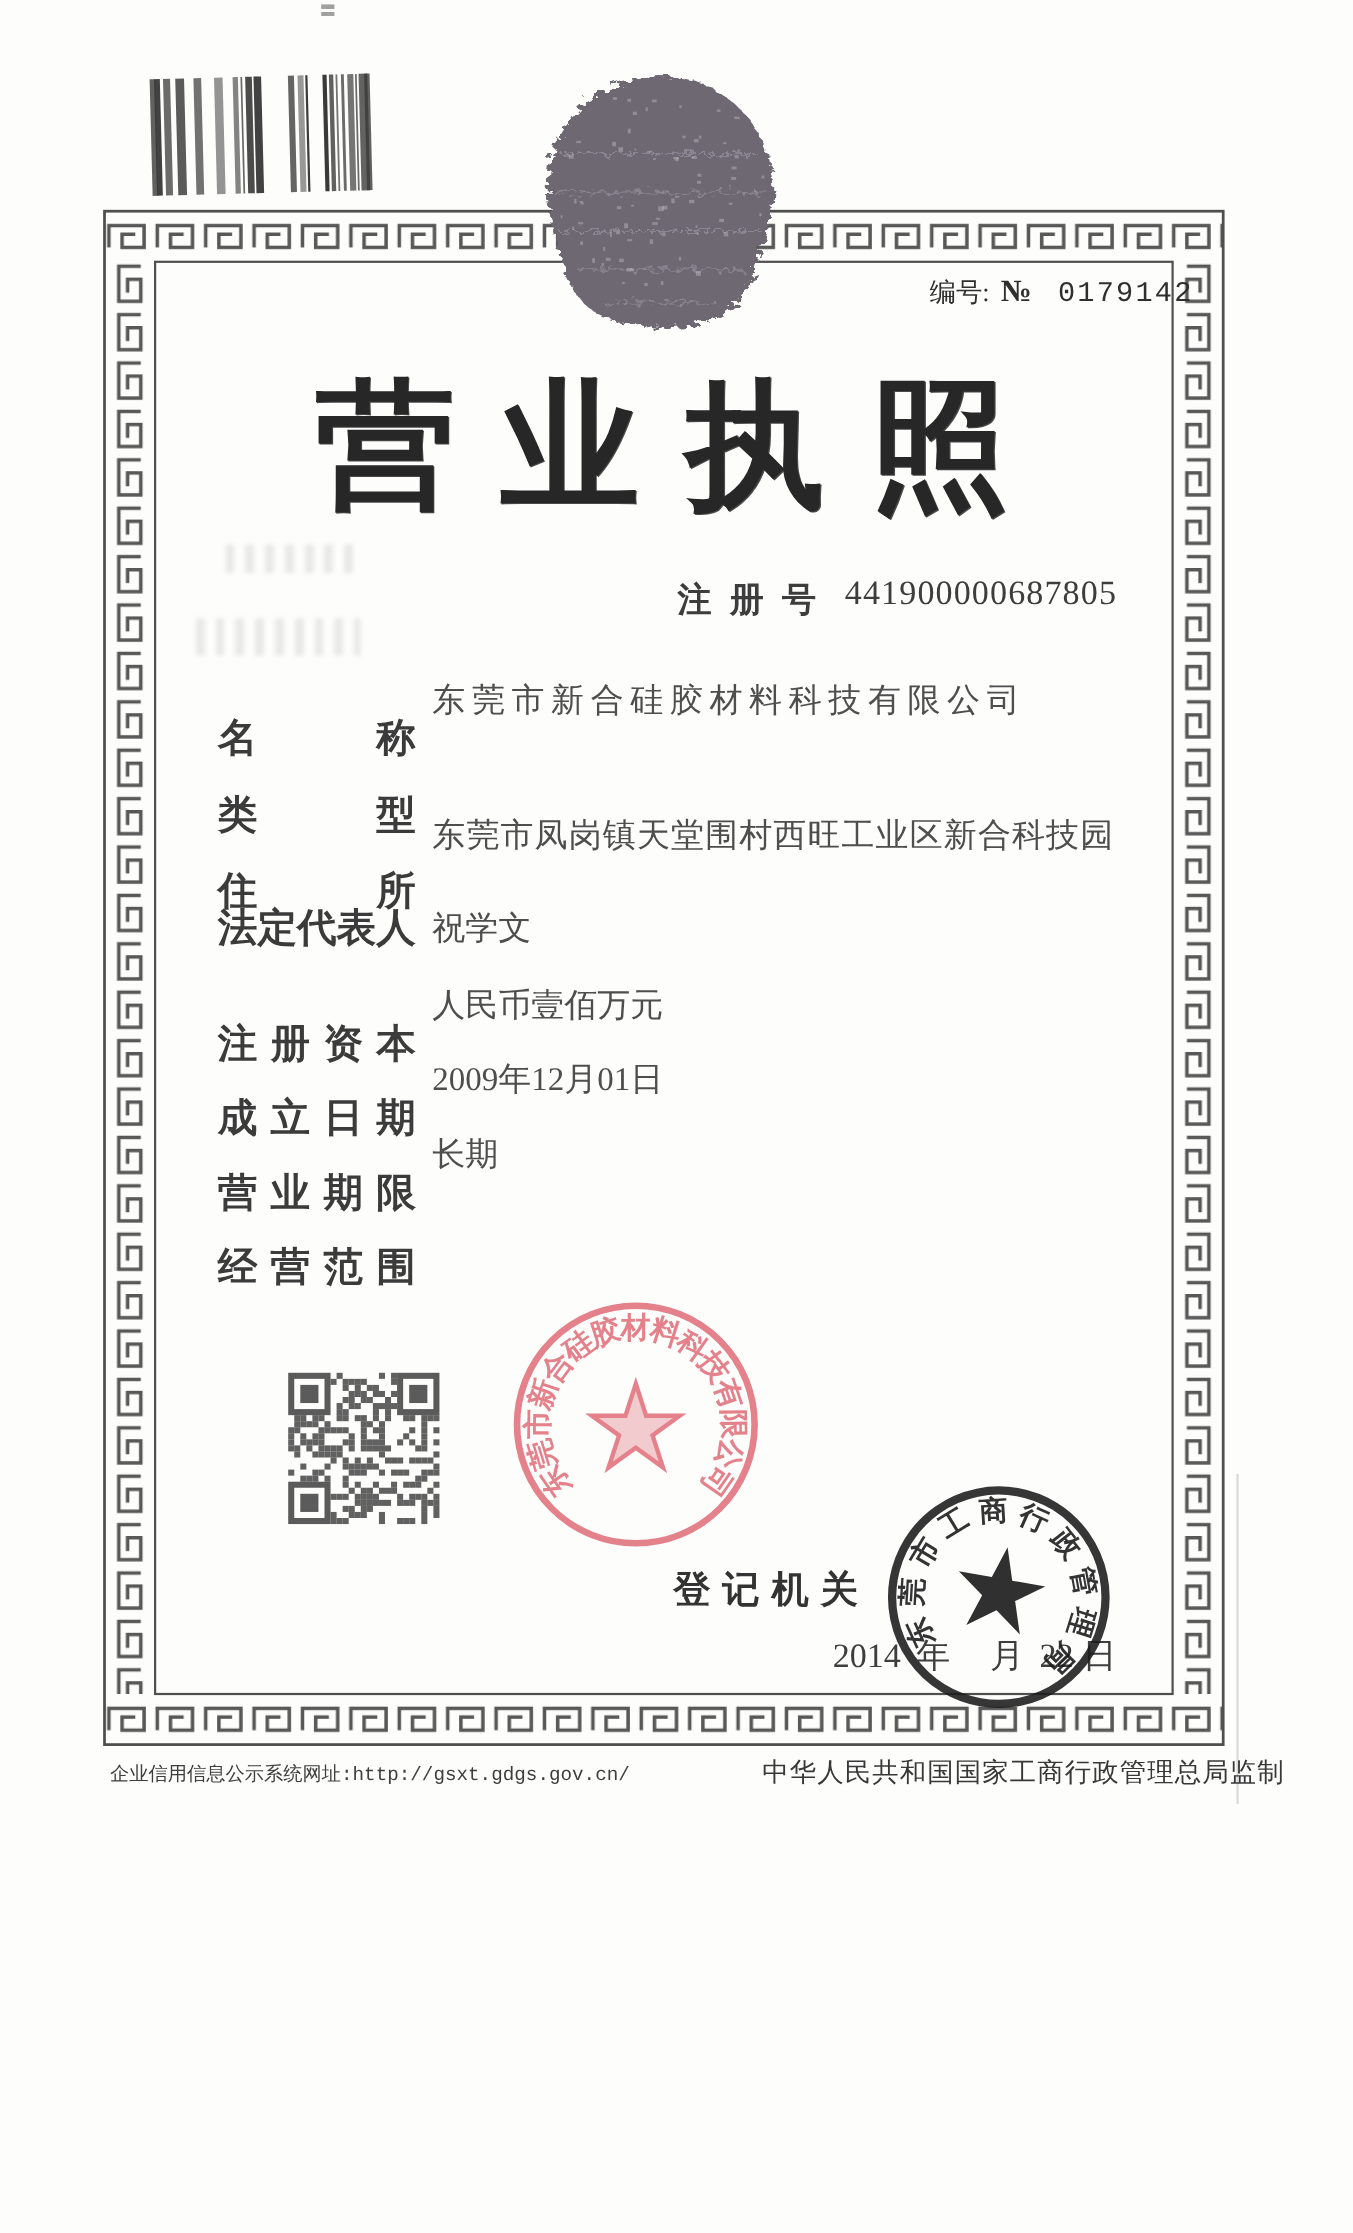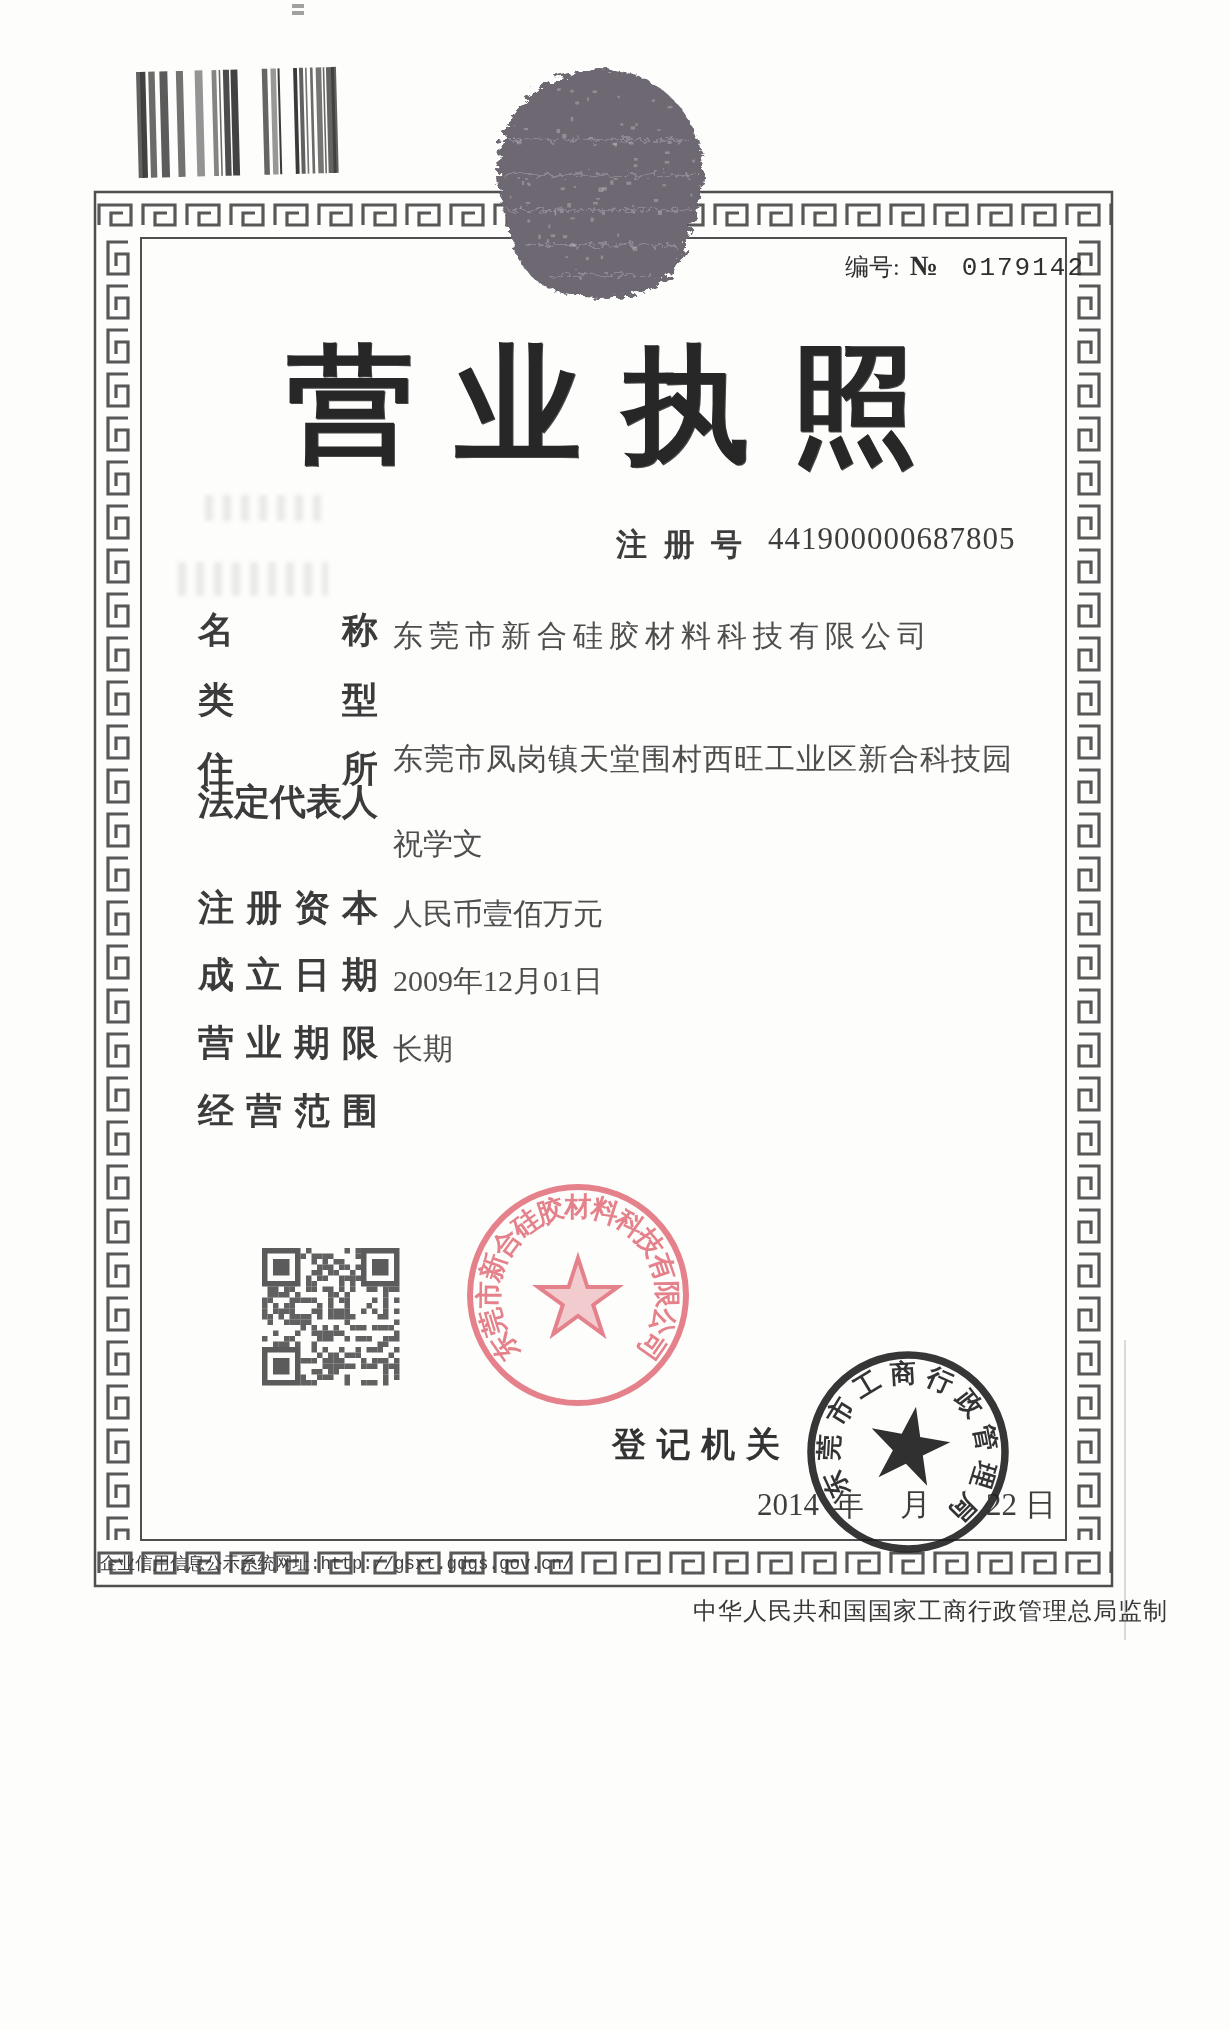--- a/index.html
+++ b/index.html
@@ -15,34 +15,34 @@
   .serial .num{font-family:"Liberation Mono",monospace;font-size:26px;margin-left:24px;letter-spacing:2px;}
   
   .title{left:287px;top:322px;font-size:126px;font-weight:900;letter-spacing:42px;color:#272727;
          font-family:"DejaVu Sans",sans-serif;white-space:nowrap;text-shadow:1px 1px 0 #4a4a4a;}
   
   .regno-label{left:616px;top:524px;width:126px;font-size:31px;font-weight:600;color:#3d3d3d;
                text-align:justify;text-align-last:justify;}
   .regno-value{left:768px;top:521px;font-size:31px;letter-spacing:1px;color:#3d3d3d;}
   
   .flabel{left:198px;width:180px;font-size:36px;font-weight:700;color:#3b3b3b;
-          text-align:justify;text-align-last:justify;white-space:normal;}
+          text-align:justify;text-align-last:justify;white-space:normal;margin-top:41px;}
   .fvalue{left:393px;font-size:30px;color:#4e4e4e;white-space:nowrap;}
   .v-name{letter-spacing:6px;}
   .v-addr{letter-spacing:1px;}
   .scope{left:350px;top:1090px;width:708px;font-size:23px;line-height:33.5px;color:#4c4c4c;
          white-space:normal;text-align:justify;}
   .issuer{left:612px;top:1422px;width:168px;font-size:34px;font-weight:700;color:#333;
           text-align:justify;text-align-last:justify;}
   .date{left:757px;top:1484px;font-size:31px;color:#3e3e3e;white-space:nowrap;z-index:3;}
   .date .y{margin-right:14px;}
   .date .yu{margin-right:36px;}
   .date .mu{margin-right:14px;}
-  .date .d{margin-right:8px;margin-left:41px;}
-  .footer-left{left:100px;top:1551px;font-size:17.5px;font-family:"Liberation Mono",monospace;color:#3e3e3e;}
+  .date .d{margin-right:8px;}
+  .footer-left{left:100px;top:1600px;font-size:17.5px;font-family:"Liberation Mono",monospace;color:#3e3e3e;}
   .footer-right{left:693px;top:1595px;font-size:24px;letter-spacing:1px;color:#383838;}
   
   .ghost{background:repeating-linear-gradient(90deg,#b5b5b5 0 8px,transparent 8px 18px);
          opacity:.28;filter:blur(2px);z-index:2;}
   .g1{left:205px;top:495px;width:120px;height:26px;}
   .g2{left:178px;top:562px;width:150px;height:34px;}
   .topmark{left:292px;top:4px;width:12px;height:18px;opacity:.65;
            background:linear-gradient(180deg,#6f6f6f 0 4px,transparent 4px 7px,#6f6f6f 7px 11px,transparent 11px);}
   .scanline{left:1124px;top:1340px;width:2px;height:300px;background:#bdbdbd;opacity:.55;z-index:2;}
 </style>

